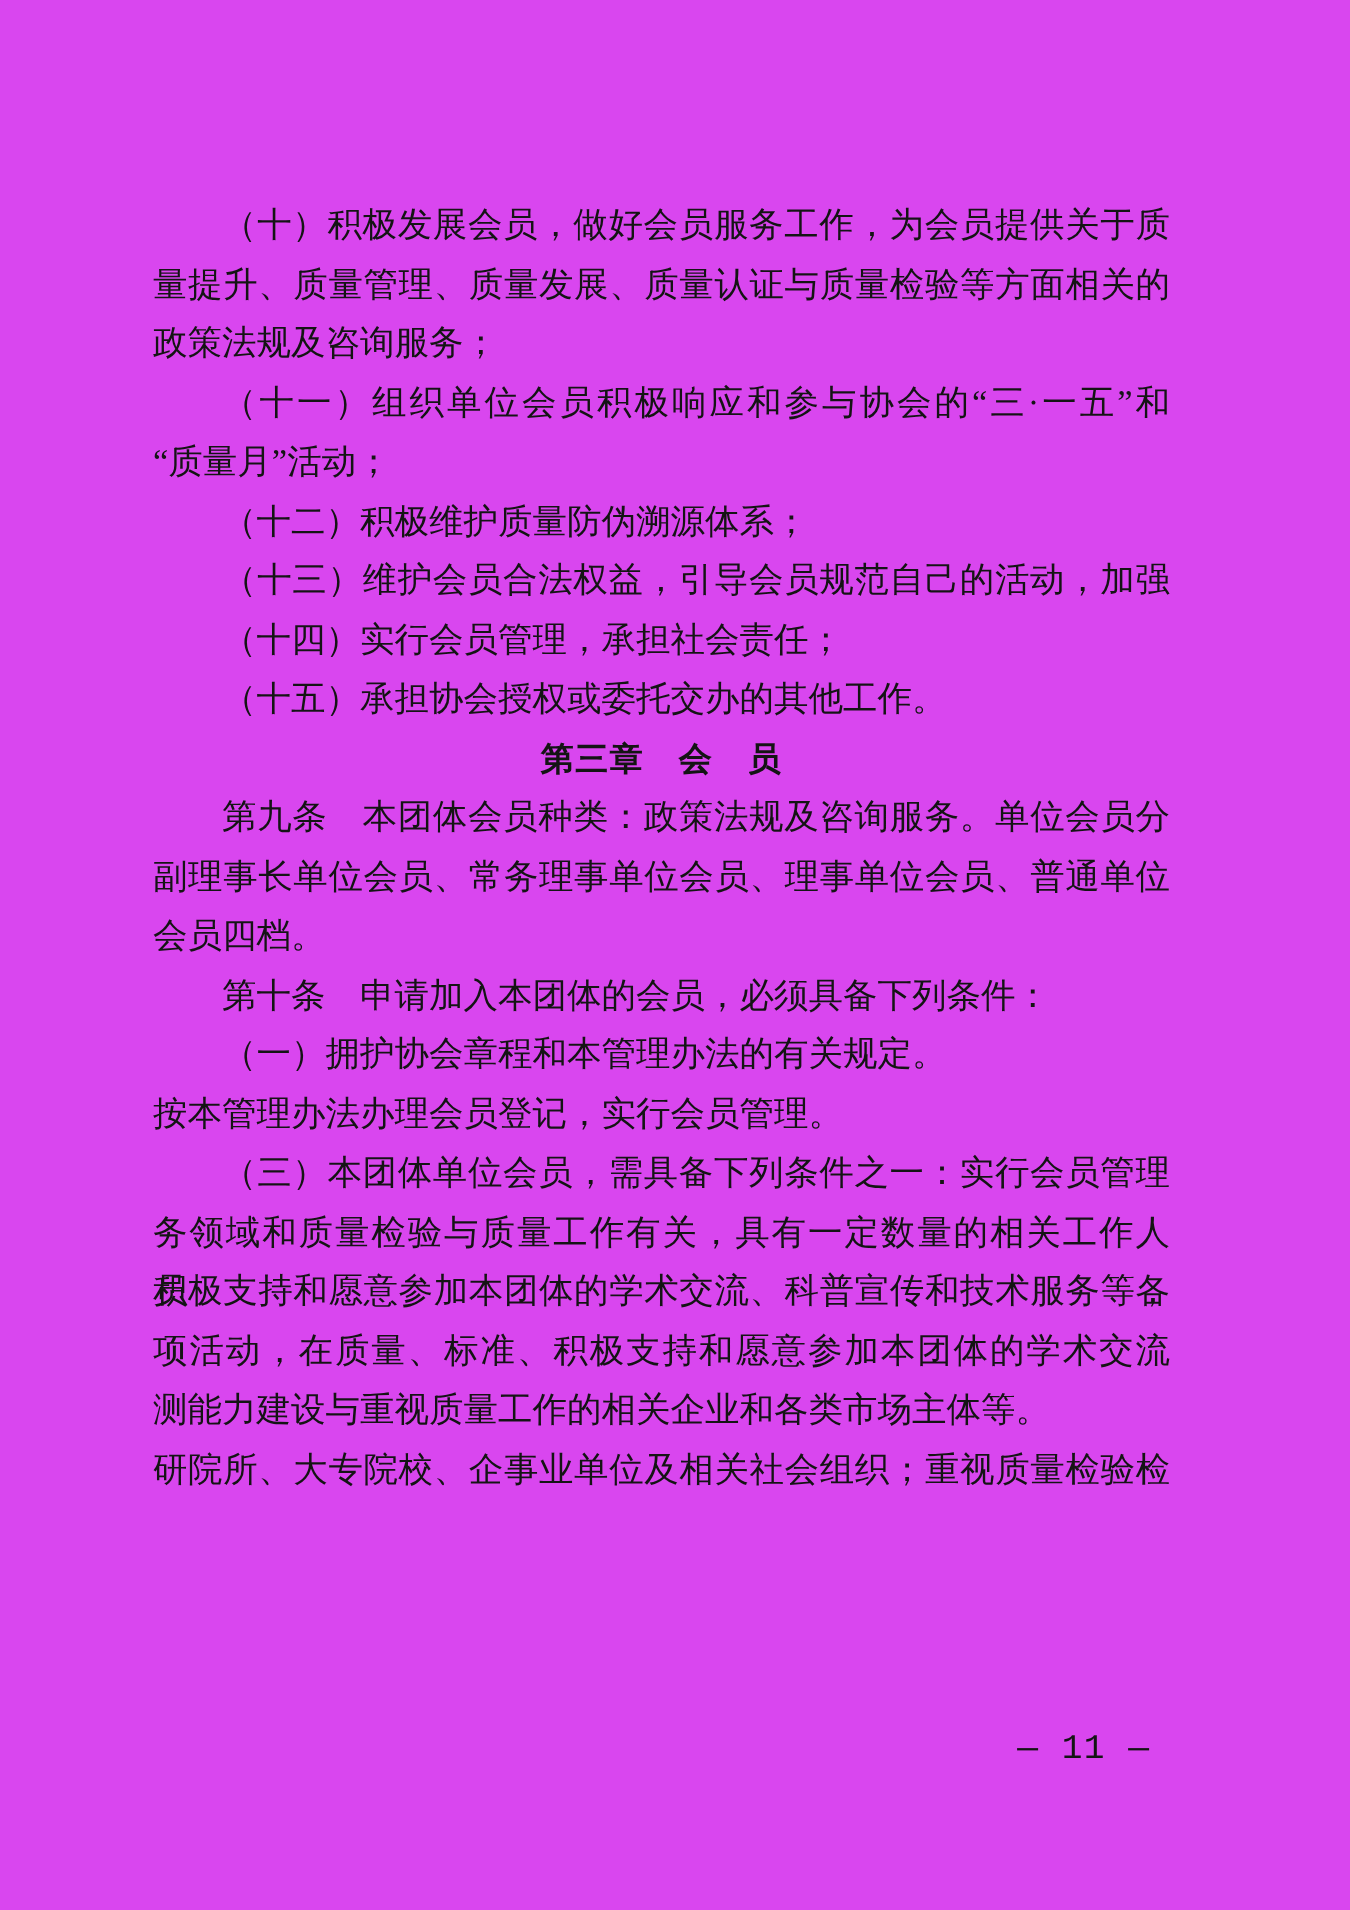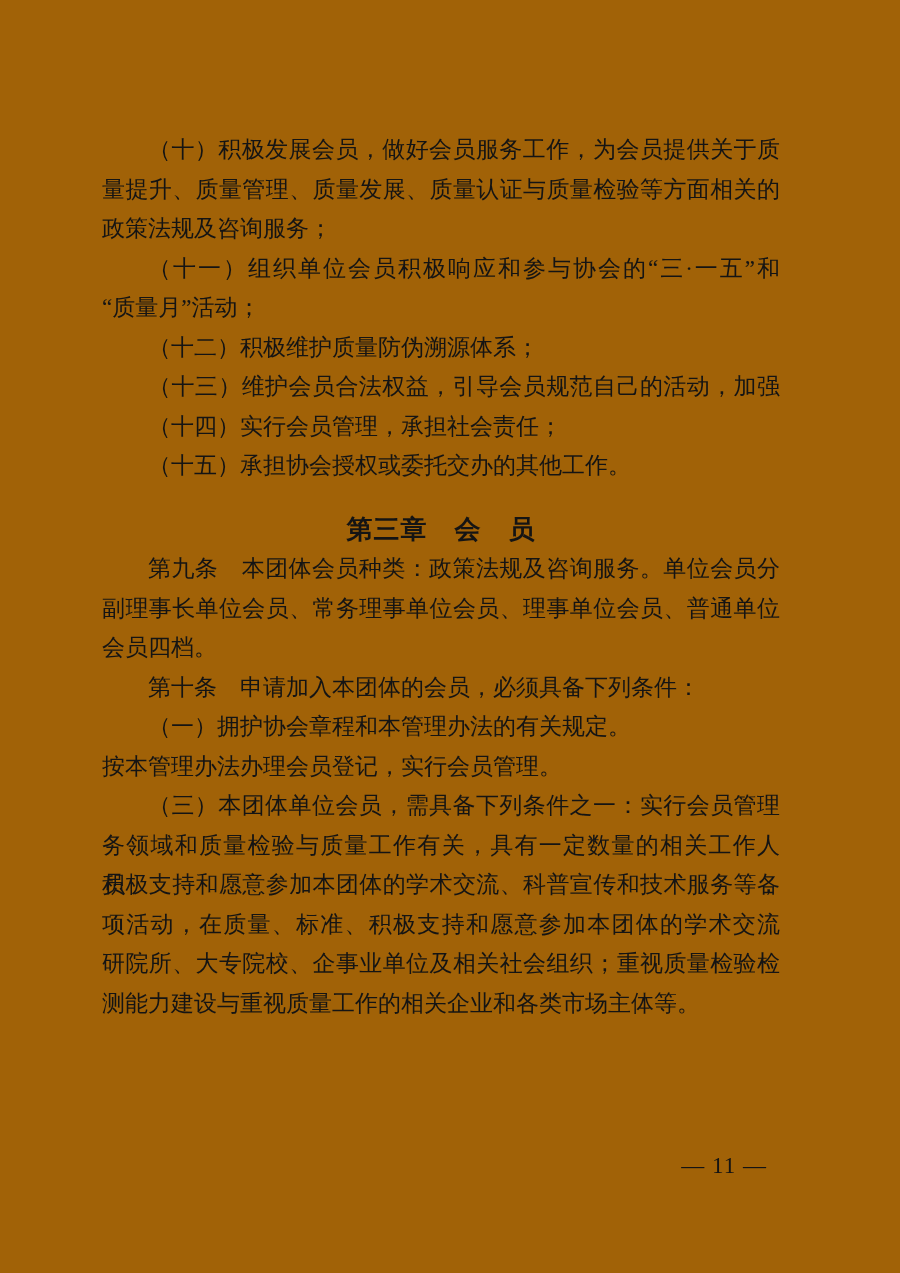--- a/index.html
+++ b/index.html
@@ -4,21 +4,21 @@
 <style>
   html, body {
     margin: 0;
     padding: 0;
     background: #ffffff;
   }
   .page {
     position: relative;
     width: 900px;
     height: 1273px;
-    background: #a16207;
+    background: #d946ef;
     overflow: hidden;
     color: #141414;
     font-family: "Liberation Serif", "DejaVu Serif", serif;
   }
   .doc-body {
     position: absolute;
     left: 102px;
     top: 130px;
     width: 678px;
     font-size: 23px;
@@ -33,36 +33,36 @@
   }
   .line.fill {
     text-align: justify;
     text-align-last: justify;
     text-justify: inter-character;
   }
   .line.heading {
     text-align: center;
     text-align-last: center;
     font-weight: bold;
-    font-size: 26px;
+    font-size: 22px;
     font-family: "Liberation Sans", "DejaVu Sans", sans-serif;
     letter-spacing: 1px;
-    margin-top: 24px;
   }
   .article-no {
     font-weight: normal;
   }
   .page-number {
     position: absolute;
     top: 1152px;
     right: 133px;
     font-size: 23px;
     line-height: 28px;
     letter-spacing: 1px;
     color: #141414;
+    font-family: Liberation Mono, monospace;
   }
 </style>
 </head>
 <body>
 
 <div class="page">
   <div class="doc-body">
       <div class="line indent fill"><span>（十）积极发展会员，做好会员服务工作，为会员提供关于质</span></div>
       <div class="line fill"><span>量提升、质量管理、质量发展、质量认证与质量检验等方面相关的</span></div>
       <div class="line"><span>政策法规及咨询服务；</span></div>
@@ -76,17 +76,17 @@
       <div class="line indent fill"><span class="article-no">第九条</span>　<span>本团体会员种类：政策法规及咨询服务。单位会员分</span></div>
       <div class="line fill"><span>副理事长单位会员、常务理事单位会员、理事单位会员、普通单位</span></div>
       <div class="line"><span>会员四档。</span></div>
       <div class="line indent"><span class="article-no">第十条</span>　<span>申请加入本团体的会员，必须具备下列条件：</span></div>
       <div class="line indent"><span>（一）拥护协会章程和本管理办法的有关规定。</span></div>
       <div class="line"><span>按本管理办法办理会员登记，实行会员管理。</span></div>
       <div class="line indent fill"><span>（三）本团体单位会员，需具备下列条件之一：实行会员管理</span></div>
       <div class="line fill"><span>务领域和质量检验与质量工作有关，具有一定数量的相关工作人员，</span></div>
       <div class="line fill"><span>积极支持和愿意参加本团体的学术交流、科普宣传和技术服务等各</span></div>
       <div class="line fill"><span>项活动，在质量、标准、积极支持和愿意参加本团体的学术交流</span></div>
+      <div class="line"><span>测能力建设与重视质量工作的相关企业和各类市场主体等。</span></div>
       <div class="line fill"><span>研院所、大专院校、企事业单位及相关社会组织；重视质量检验检</span></div>
-      <div class="line"><span>测能力建设与重视质量工作的相关企业和各类市场主体等。</span></div>
     </div>
   <div class="page-number">— 11 —</div>
 </div>
 
 </body></html>

